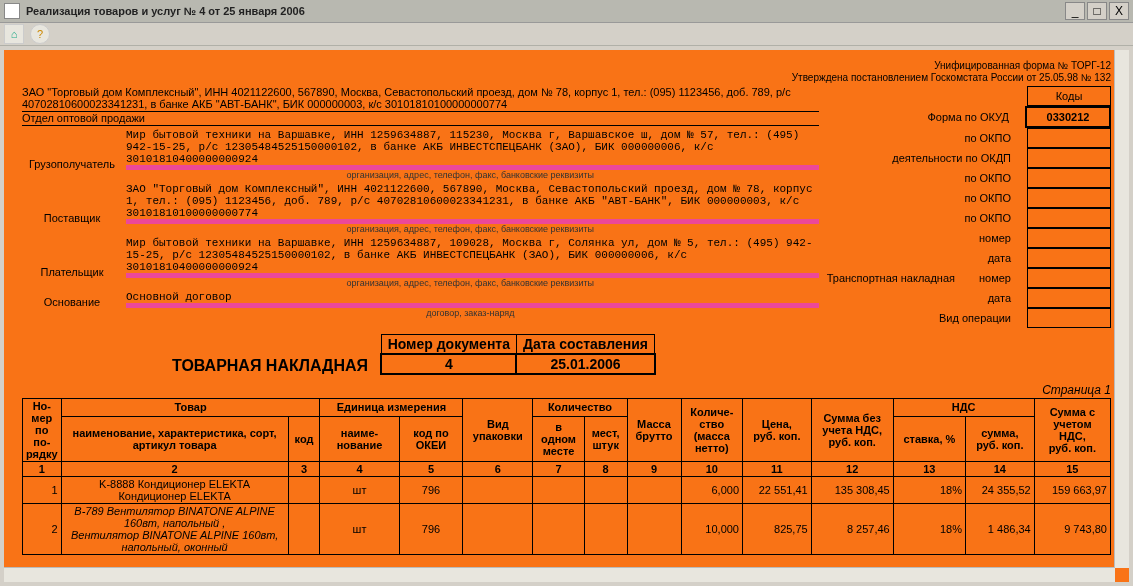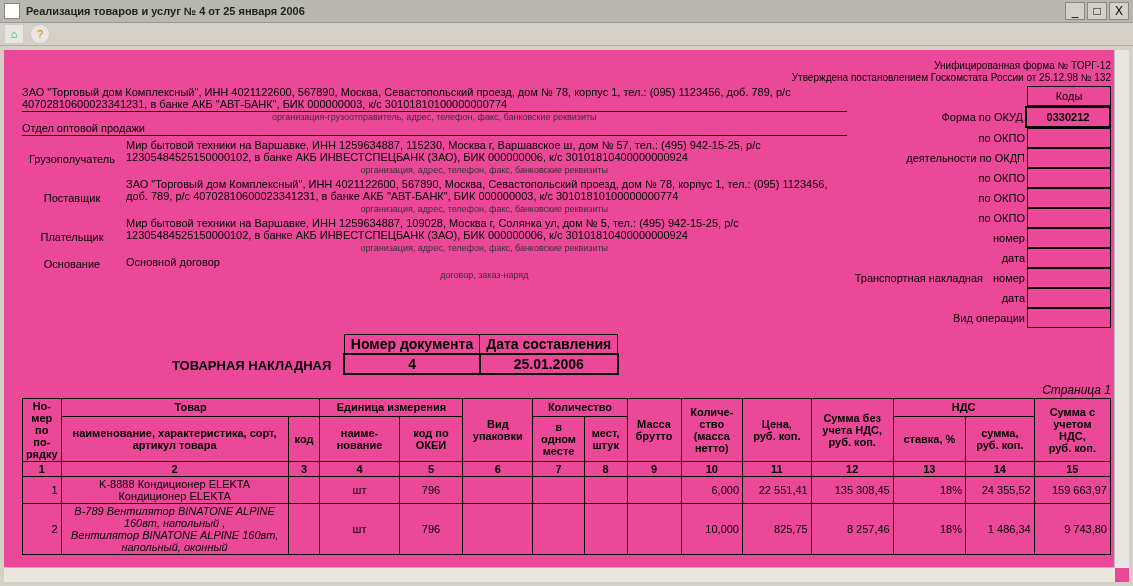--- a/index.html
+++ b/index.html
@@ -59,21 +59,21 @@
   width: 18px;
   height: 18px;
   display: flex;
   align-items: center;
   justify-content: center;
   border: 1px solid #ccc;
   background: #e8e6de;
 }
 .content-wrap {
   flex: 1;
-  background: #ec4899;
+  background: #f97316;
   margin: 4px;
   overflow: auto;
   position: relative;
 }
 .scrollbar-v {
   position: absolute;
   right: 0;
   top: 0;
   bottom: 14px;
   width: 14px;
@@ -124,57 +124,58 @@
   display: inline-block;
   vertical-align: bottom;
 }
 .linebox {
   display: flex;
   align-items: flex-end;
   margin-top: 3px;
 }
 .linebox .txt {
   flex: 1;
-  border-bottom: 2px solid #ec4899;
+  border-bottom: 5px solid #ec4899;
   font-size: 11px;
+  font-family: Liberation Mono, monospace;
 }
 .codes-block {
   display: flex;
   flex-direction: column;
   align-items: flex-end;
 }
 .codes-table {
   border-collapse: collapse;
   font-size: 11px;
 }
 .codes-table td {
   border: 1px solid #000;
   height: 16px;
   min-width: 80px;
   text-align: center;
 }
 .codes-table td.thick { border-width: 2px; font-weight: bold; }
 .codes-label {
   text-align: right;
-  padding-right: 2px;
+  padding-right: 16px;
   font-size: 11px;
   height: 16px;
   line-height: 16px;
   white-space: nowrap;
 }
 .side-row { display: flex; align-items: center; }
 .side-row .codes-label { flex-shrink: 0; }
 
 .doc-number-area {
   display: flex;
   align-items: center;
   gap: 12px;
   margin: 6px 0 8px 150px;
 }
-.tn-title { font-weight: bold; font-size: 13px; margin-top: 22px; }
+.tn-title { font-weight: bold; font-size: 16px; margin-top: 22px; }
 .num-table { border-collapse: collapse; font-size: 14px; }
 .num-table th, .num-table td {
   border: 1px solid #000;
   text-align: center;
   padding: 1px 6px;
 }
 .num-table td.thick { border-width: 2px; font-weight: bold; }
 
 .main-table {
   border-collapse: collapse;
@@ -204,27 +205,26 @@
     <div class="winbtn">X</div>
   </div>
   <div class="toolbar">
     <div class="tbicon" style="color:#2a8">⌂</div>
     <div class="tbicon" style="color:#c80;border-radius:50%">?</div>
   </div>
   <div class="content-wrap">
     <div class="doc">
       <div class="topright">
         <div>Унифицированная форма № ТОРГ-12</div>
-        <div>Утверждена постановлением Госкомстата России от 25.12.98 № 132</div>
+        <div>Утверждена постановлением Госкомстата России от 25.05.98 № 132</div>
       </div>
 
       <div class="header-row">
         <div class="header-left">
           <div class="org-line">ЗАО "Торговый дом Комплексный", ИНН 4021122600, 567890, Москва, Севастопольский проезд, дом № 78, корпус 1, тел.: (095) 1123456, доб. 789, р/с 40702810600023341231, в банке АКБ "АВТ-БАНК", БИК 000000003, к/с 30101810100000000774</div>
-          <div class="sub-caption">организация-грузоотправитель, адрес, телефон, факс, банковские реквизиты</div>
 
           <div class="org-line">Отдел оптовой продажи</div>
 
           <div class="linebox">
             <span class="label-col">Грузополучатель</span>
             <span class="txt">Мир бытовой техники на Варшавке, ИНН 1259634887, 115230, Москва г, Варшавское ш, дом № 57, тел.: (495) 942-15-25, р/с 12305484525150000102, в банке АКБ ИНВЕСТСПЕЦБАНК (ЗАО), БИК 000000006, к/с 30101810400000000924</span>
           </div>
           <div class="sub-caption" style="margin-left:100px">организация, адрес, телефон, факс, банковские реквизиты</div>
 
           <div class="linebox">

